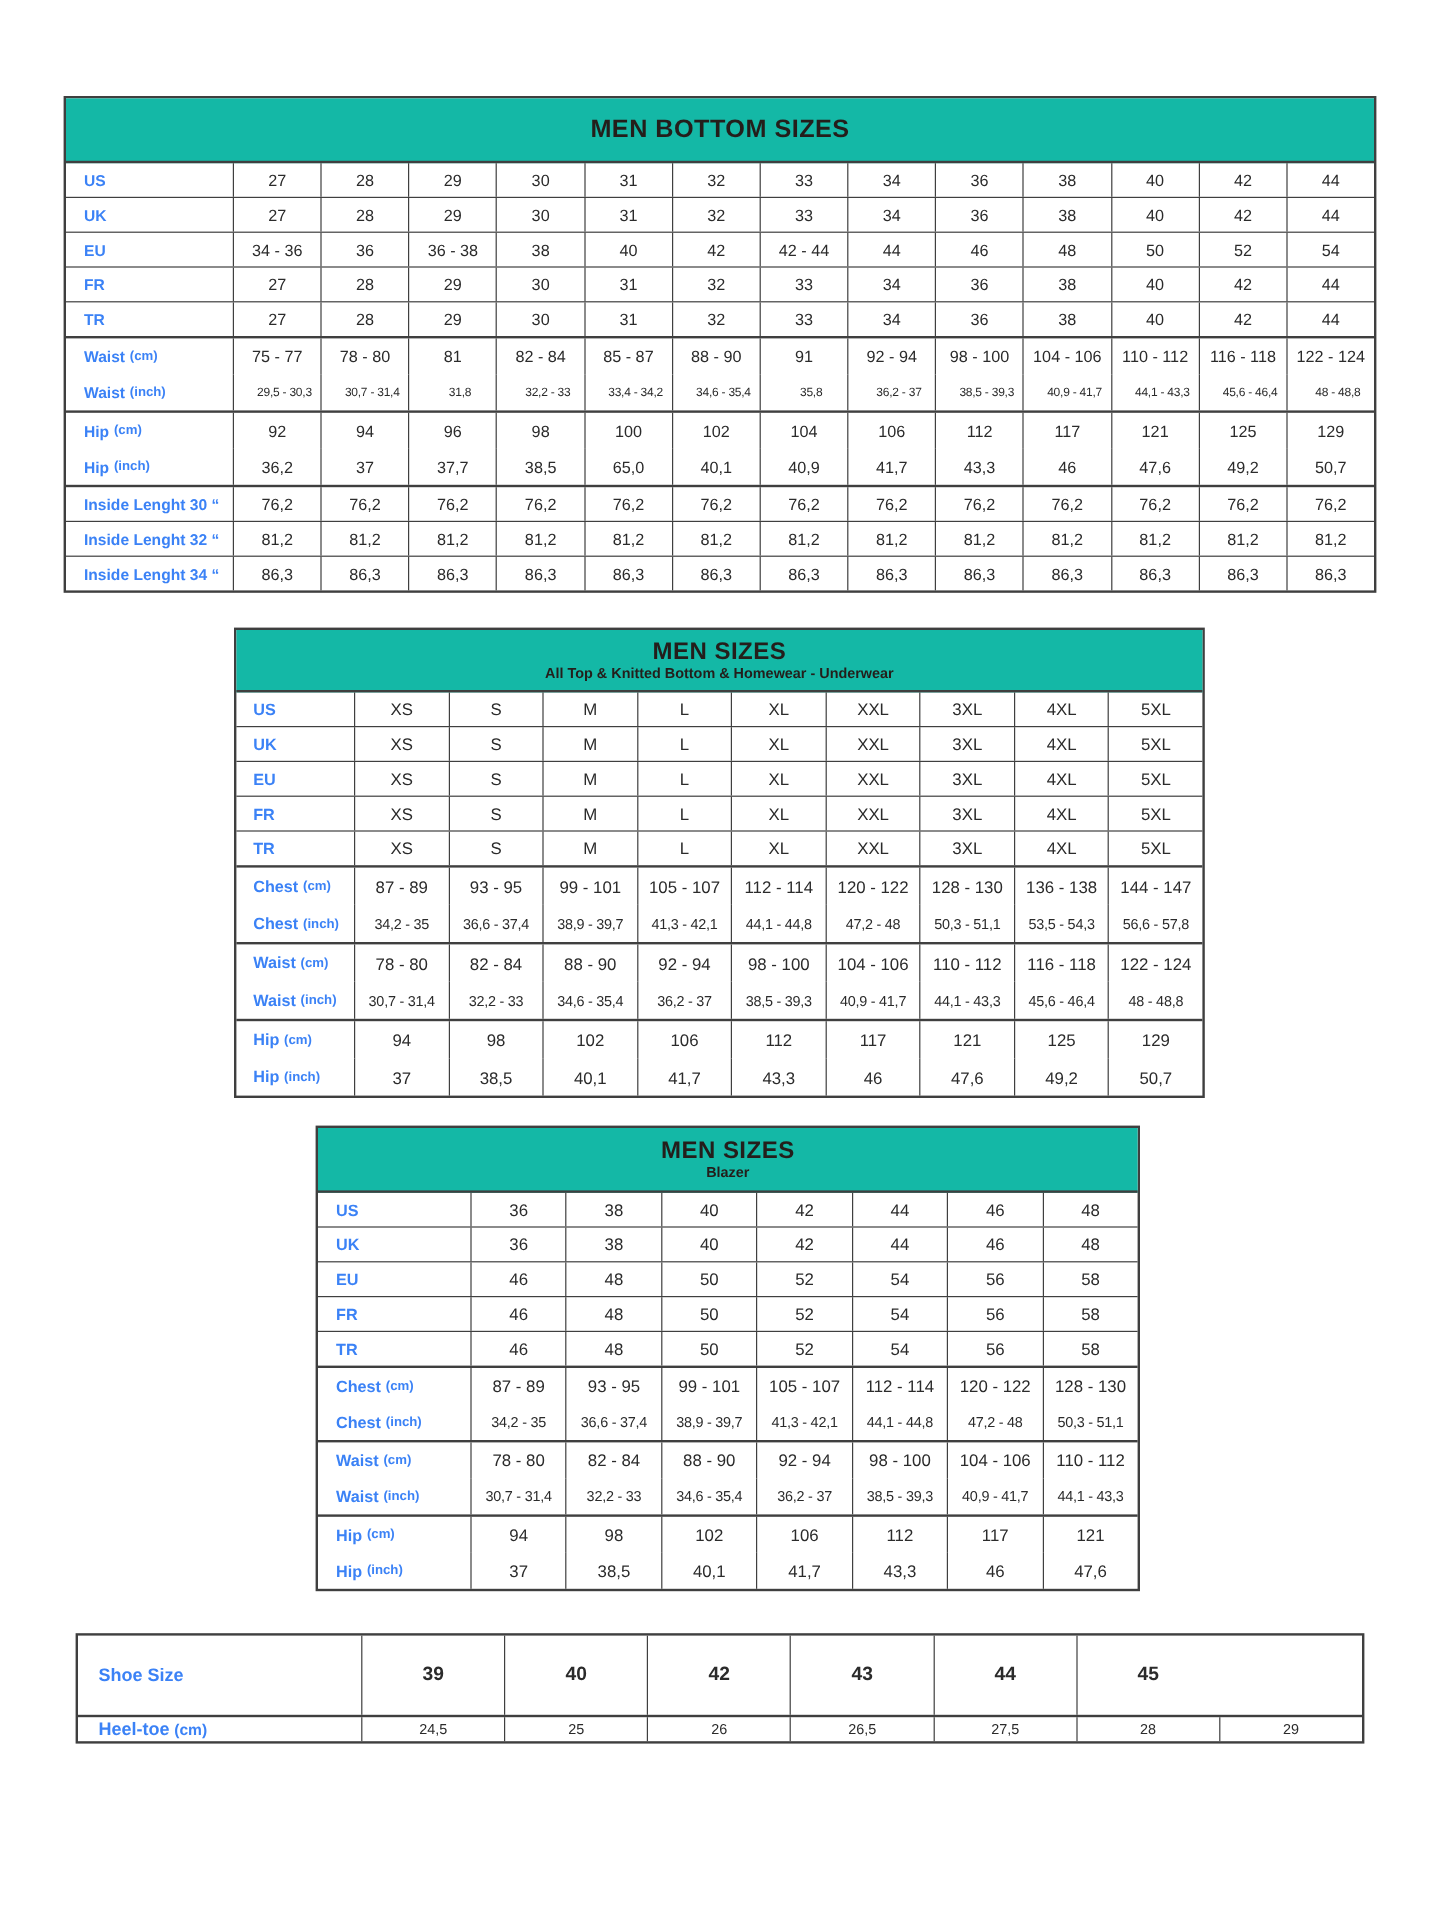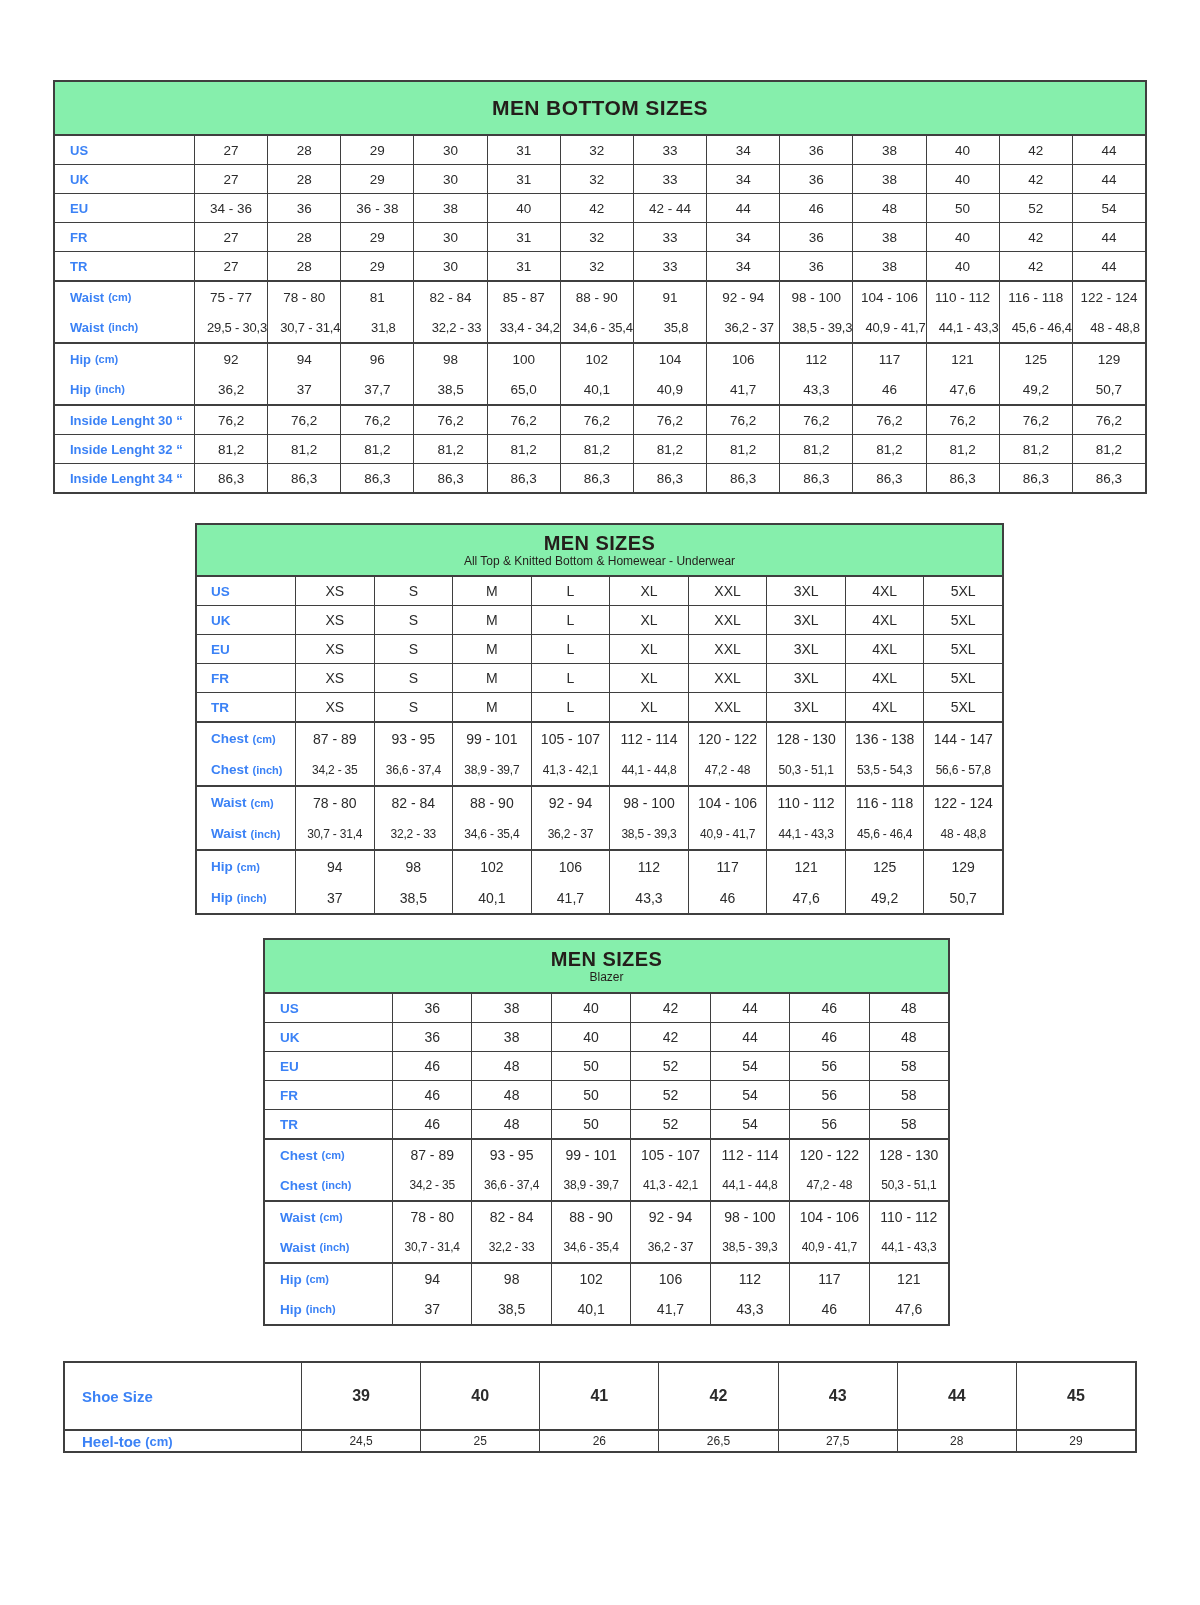--- a/index.html
+++ b/index.html
@@ -16,34 +16,34 @@
     overflow: hidden;
   }
   .tbl {
     position: absolute;
     box-sizing: border-box;
     border: 2px solid #3f3f3f;
     background: #ffffff;
   }
   .tbl-header {
     box-sizing: border-box;
-    background: #86efac;
+    background: #14b8a6;
     border-bottom: 2px solid #3f3f3f;
     display: flex; flex-direction: column;
     align-items: center; justify-content: center;
     gap: 1px;
   }
   .tbl-title {
     font-weight: bold;
     color: #241e1b;
     letter-spacing: 0.4px;
     line-height: 1.05;
   }
   .tbl-sub {
-    font-weight: normal;
+    font-weight: bold;
     font-size: 12px;
     color: #241e1b;
     line-height: 1.05;
   }
   .tbl-sub:empty { display: none; }
 
   .sec + .sec { border-top: 2px solid #3f3f3f; }
   .sec.rows .row + .row { border-top: 1.5px solid #3f3f3f; }
 
   .row { display: grid; align-items: stretch; }
@@ -67,21 +67,21 @@
   .row.small .val-cell { font-size: 12px; letter-spacing: -0.2px; }
   .row.boldvals .val-cell { font-weight: bold; font-size: 16px; }
 
   
   .t0 { left: 53px; top: 80px; width: 1094px; }
   .t0 .tbl-header { height: 54px; }
   .t0 .tbl-title { font-size: 21px; }
   .t0 .row { grid-template-columns: 139px repeat(13, 1fr); height: 28px; }
   .t0 .sec.group .row { height: 30px; }
   .t0 .label-cell { font-size: 13px; padding-left: 15px; }
-  .t0 .row.small .val-cell { font-size: 13px; padding-left: 12px; }
+  .t0 .row.small .val-cell { font-size: 10px; padding-left: 12px; }
   .t0 .val-cell { font-size: 13.5px; }
 
   
   .t1 { left: 195px; top: 523px; width: 809px; }
   .t1 .tbl-header { height: 52px; }
   .t1 .tbl-title { font-size: 20px; }
   .t1 .row { grid-template-columns: 98px repeat(9, 1fr); height: 28px; }
   .t1 .sec.group .row { height: 31px; }
   .t1 .label-cell { font-size: 13.5px; padding-left: 14px; }
 
@@ -680,21 +680,20 @@
 
   <section class="tbl t3">
     <div class="tbl-body">
         <div class="sec rows">
           <div class="row boldvals tall">
             <div class="cell label-cell">
               <span>Shoe Size</span>
             </div>
             <div class="cell val-cell">39</div>
             <div class="cell val-cell">40</div>
-            <div class="cell val-cell">41</div>
             <div class="cell val-cell">42</div>
             <div class="cell val-cell">43</div>
             <div class="cell val-cell">44</div>
             <div class="cell val-cell">45</div>
           </div>
         </div>
         <div class="sec rows">
           <div class="row">
             <div class="cell label-cell">
               <span>Heel-toe</span>

